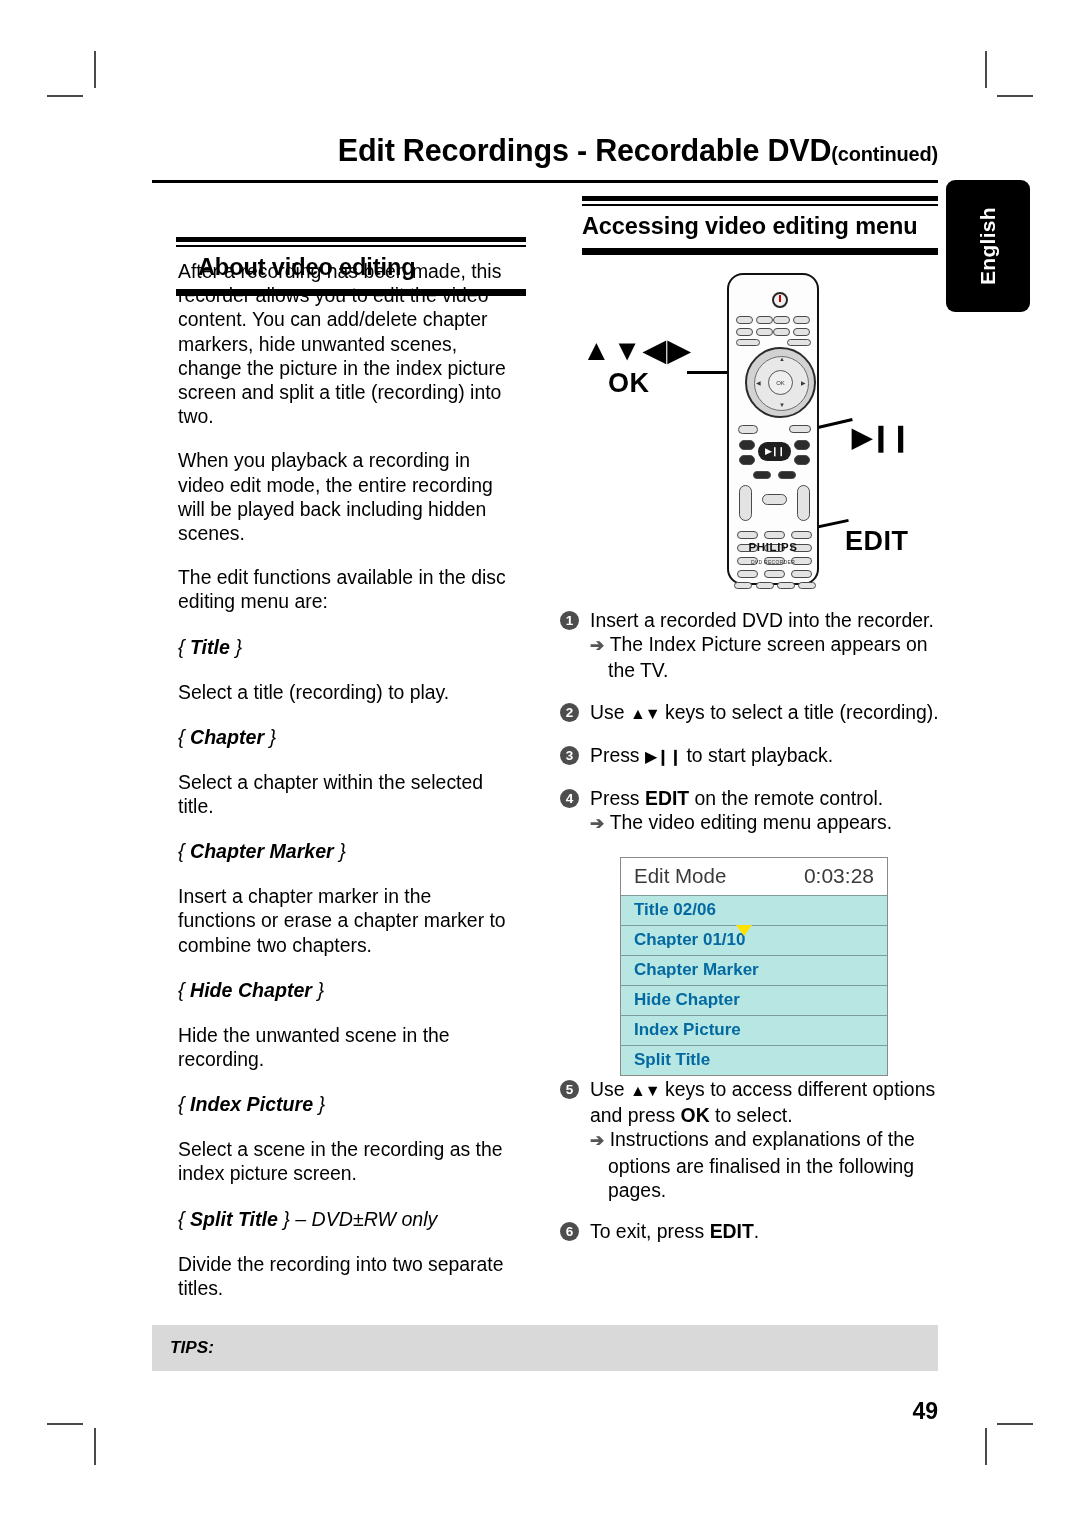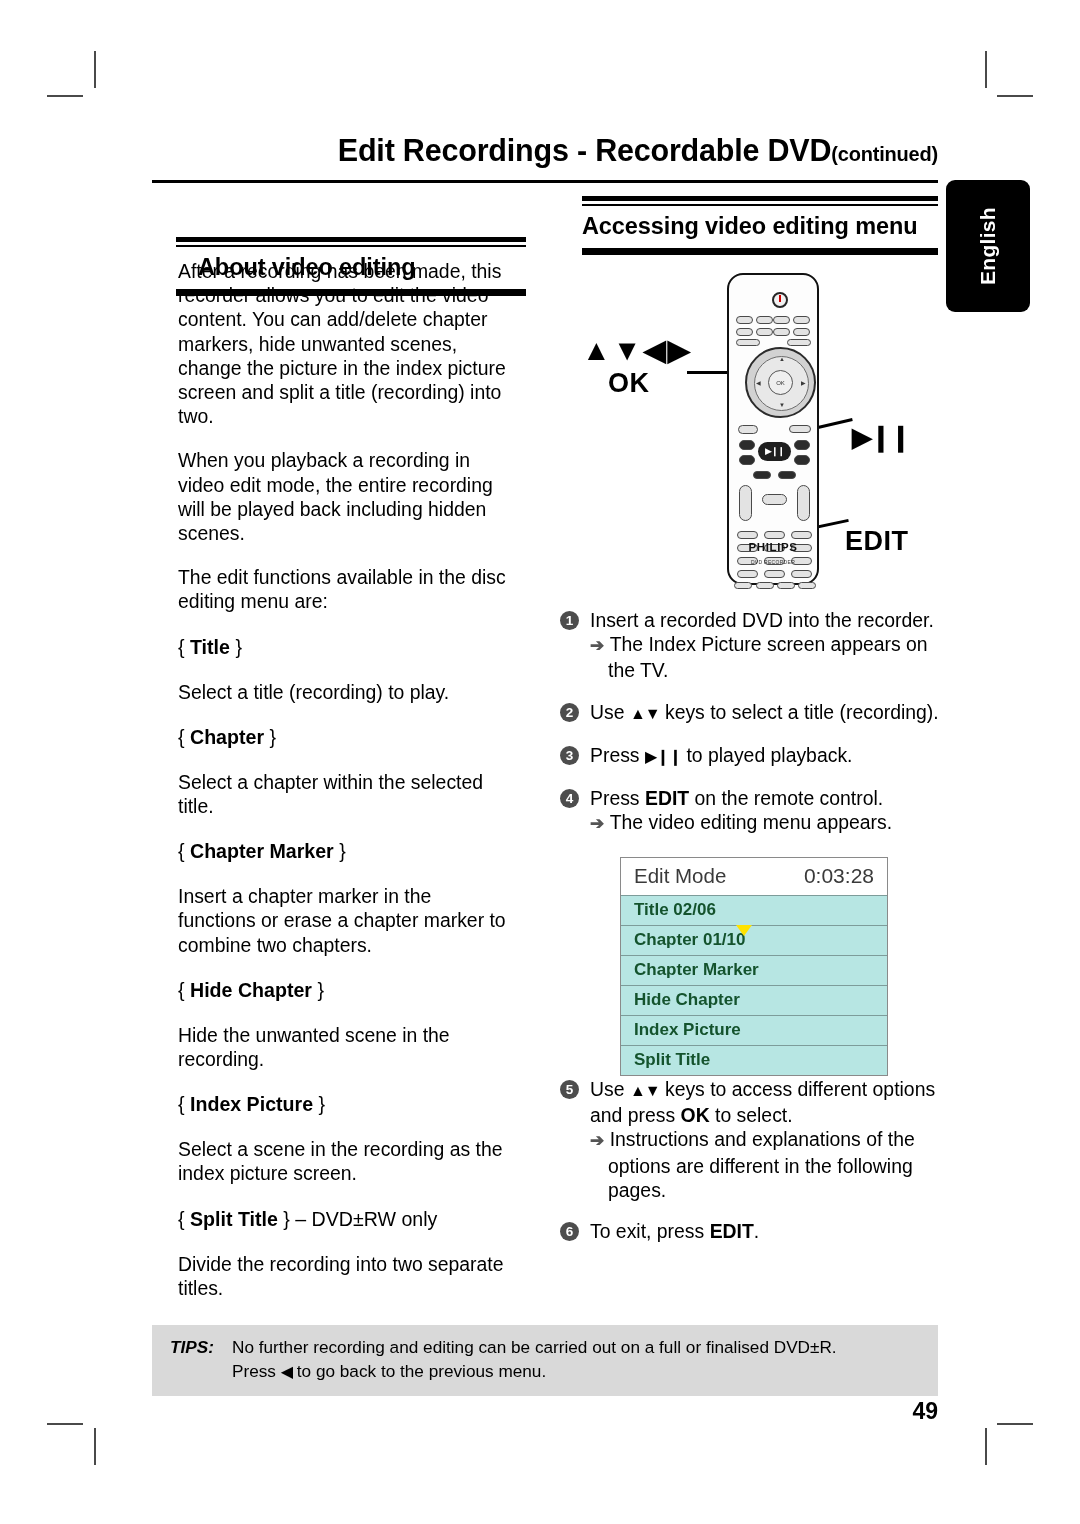--- a/index.html
+++ b/index.html
@@ -118,20 +118,21 @@
   }
   #col-left  { left: 178px; top: 259px; width: 348px; }
   #col-right { left: 560px; top: 608px; width: 380px; }
 
   .col p { margin: 0 12px 20px 0; }
 
   .opt-head {
     margin: 0 0 1px 0;
     font-size: 19.6px;
     line-height: 26px;
+    font-style: italic;
   }
   .opt-head b { font-weight: bold; }
   .opt-head .brace { font-weight: normal; }
   .opt-head .suffix { font-weight: normal; }
   .opt-body { margin: 0 0 18px 0; }
 
   
   .step {
     position: relative;
     padding-left: 30px;
@@ -180,21 +181,21 @@
     color: #3a3a3a;
   }
   .osd-header .time { font-size: 21px; }
   .osd-rows { padding: 0; }
   .osd-row {
     position: relative;
     background: #b7e6e3;
     border-top: 1.5px solid #7d9c9a;
     padding: 4px 13px 5px 13px;
     font-size: 17px;
-    color: #14532d;
+    color: #0369a1;
     font-weight: bold;
   }
   .osd-marker {
     position: absolute;
     left: 115px;
     top: -1px;
     width: 0;
     height: 0;
     border-left: 8px solid transparent;
     border-right: 8px solid transparent;
@@ -535,21 +536,21 @@
       <span class="step-sub"><span class="arrow-g">➔</span>&nbsp;<span>The Index Picture screen appears on the TV.</span></span>
     </div>
 
     <div class="step">
       <span class="step-num">2</span>
       <span>Use </span><span class="glyph">▲▼</span><span> keys to select a title (recording).</span>
     </div>
 
     <div class="step">
       <span class="step-num">3</span>
-      <span>Press </span><span class="glyph">▶❙❙</span><span> to played playback.</span>
+      <span>Press </span><span class="glyph">▶❙❙</span><span> to start playback.</span>
     </div>
 
     <div class="step">
       <span class="step-num">4</span>
       <span>Press </span><span class="kbd">EDIT</span><span> on the remote control.</span>
       <span class="step-sub"><span class="arrow-g">➔</span>&nbsp;<span>The video editing menu appears.</span></span>
     </div>
   </div>
 
   <div class="osd">
@@ -577,34 +578,30 @@
       <div class="osd-row">
         <span>Split Title</span>
       </div>
     </div>
   </div>
 
   <div class="col" style="left:560px; top:1077px; width:382px;">
     <div class="step">
       <span class="step-num">5</span>
       <span>Use </span><span class="glyph">▲▼</span><span> keys to access different options and press </span><span class="kbd">OK</span><span> to select.</span>
-      <span class="step-sub"><span class="arrow-g">➔</span>&nbsp;<span>Instructions and explanations of the options are different in the following pages.</span></span>
+      <span class="step-sub"><span class="arrow-g">➔</span>&nbsp;<span>Instructions and explanations of the options are finalised in the following pages.</span></span>
     </div>
 
     <div class="step">
       <span class="step-num">6</span>
       <span>To exit, press </span><span class="kbd">EDIT</span><span>.</span>
     </div>
   </div>
 
   <div class="tips">
     <div class="tips-row">
       <div class="tips-label">TIPS:</div>
-      <div class="tips-lines">
-        <div>No further recording and editing can be carried out on a full or finalised DVD±R.</div>
-        <div><span>Press </span><span class="glyph">◀</span><span> to go back to the previous menu.</span></div>
-      </div>
     </div>
   </div>
 
   <div class="folio">49</div>
 
 </div>
 
 </body></html>

